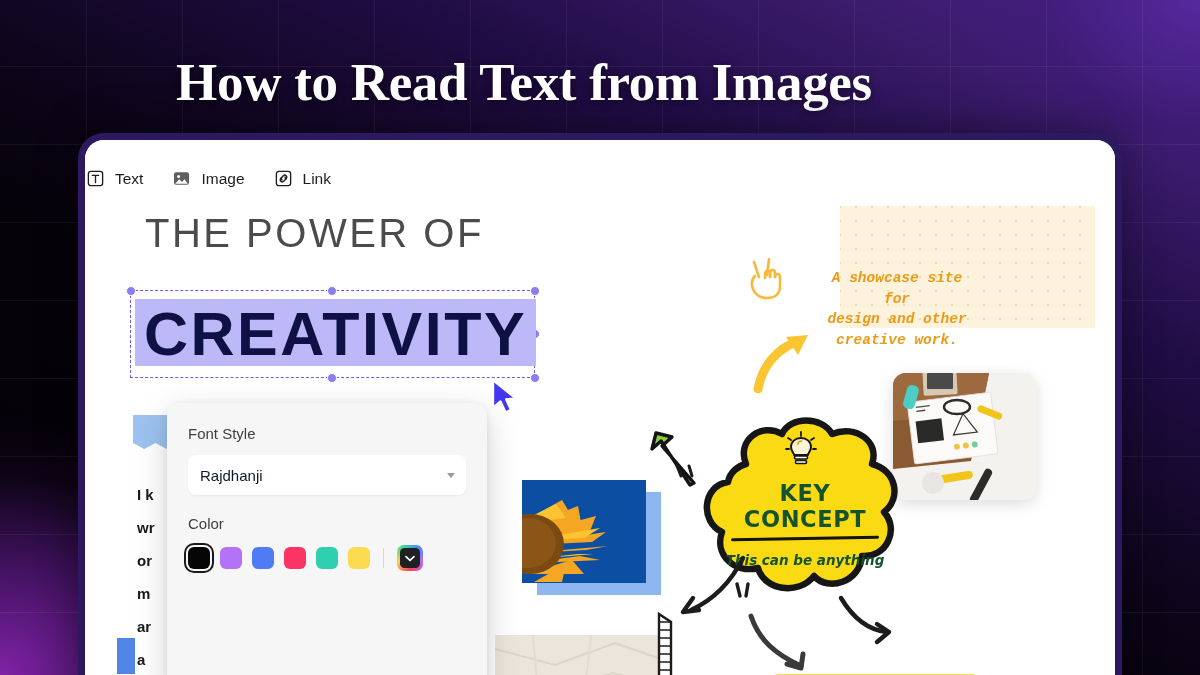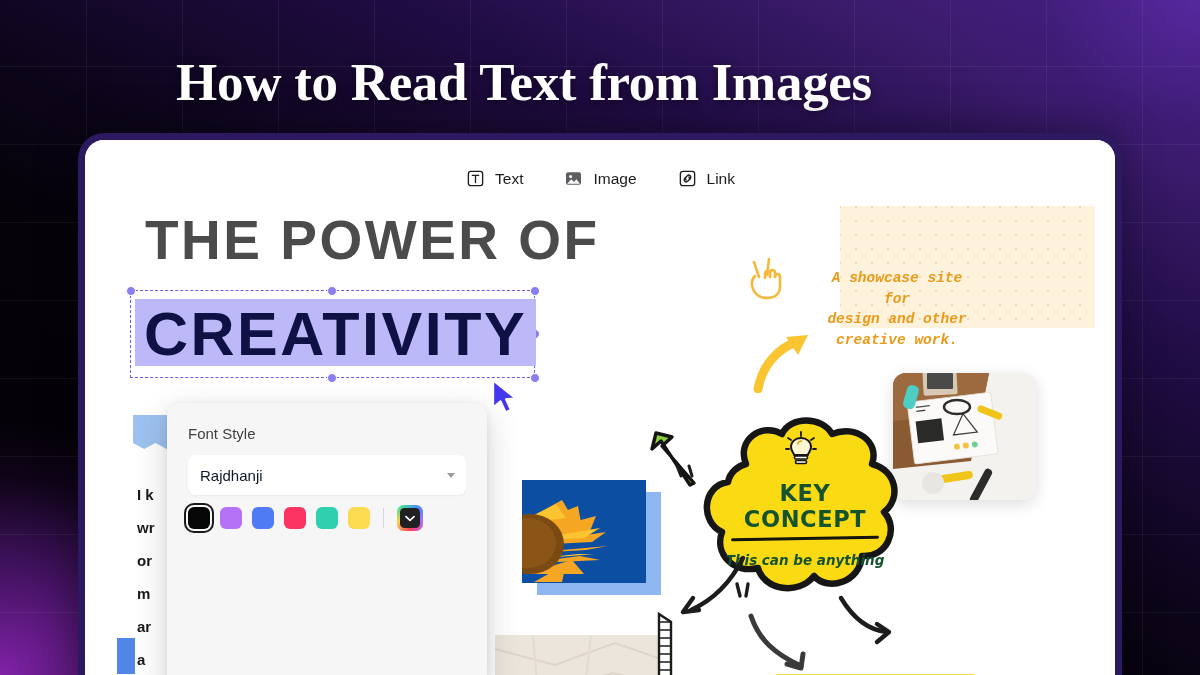--- a/index.html
+++ b/index.html
@@ -57,33 +57,33 @@
     overflow:hidden;
     box-shadow:0 -4px 40px rgba(0,0,0,.35);
   }
   #canvas {
     position:absolute; inset:0; background:#fff; overflow:hidden;
   }
 
   
   #toolbar {
     position:absolute; top:28px; left:0; width:100%;
-    display:flex; justify-content:center; align-items:center; gap:40px;
+    display:flex; align-items:center; gap:28px;
   }
   .tool { display:flex; align-items:center; gap:9px; cursor:pointer; }
   .tool .glyph {
     width:21px; height:21px; display:flex; align-items:center; justify-content:center;
   }
   .tool .tlabel { font-size:15.5px; color:#1d1d1f; }
 
   
   #headline-wrap { position:absolute; left:60px; top:72px; }
   #line1 {
     font-family:"Liberation Sans", sans-serif;
-    font-size:55px; font-weight:bold; letter-spacing:2.5px;
+    font-size:40px; font-weight:normal; letter-spacing:2.5px;
     color:#4b4b4b; line-height:1.05; white-space:nowrap;
   }
   #sel-box {
     position:absolute; left:-15px; top:78px; width:405px; height:88px;
     border:1.6px dashed #6d5ce7;
   }
   #line2-hl {
     position:absolute; left:-10px; top:87px;
     background:#bdb8f7; padding:3px 9px 0 9px;
     font-family:"Liberation Sans", sans-serif;
@@ -432,20 +432,21 @@
 
     <div id="font-panel">
       <div class="panel-label">Font Style</div>
 
       <div class="field">
         <span>Rajdhanji</span>
         <span class="caret"></span>
       </div>
 
 
+      <div class="panel-label" id="color-label">Color</div>
 
       <div id="swatches">
         <div class="sw sel" style="background:#060606"></div>
         <div class="sw" style="background:#b472f7"></div>
         <div class="sw" style="background:#4f7bf5"></div>
         <div class="sw" style="background:#fb3464"></div>
         <div class="sw" style="background:#2ed0b0"></div>
         <div class="sw" style="background:#fbdb50"></div>
         <div class="sw-divider"></div>
         <div id="rainbow">

